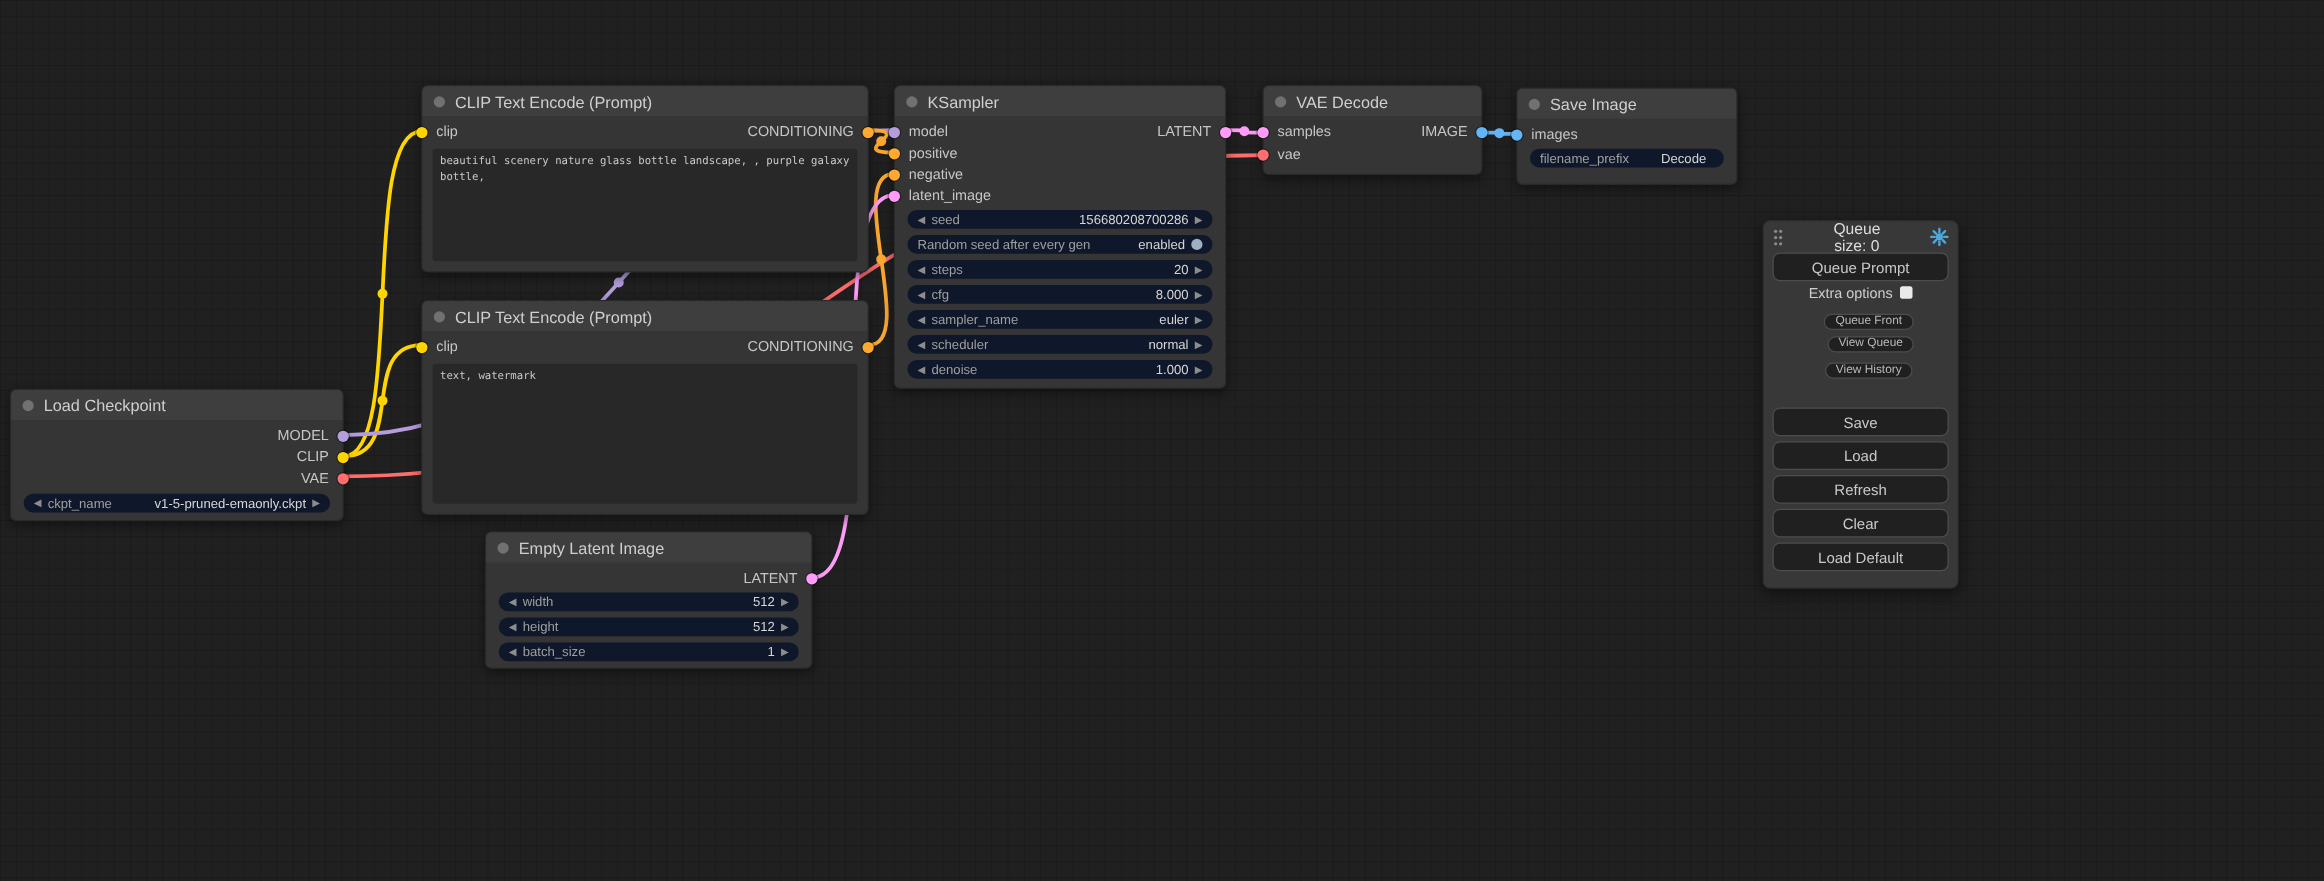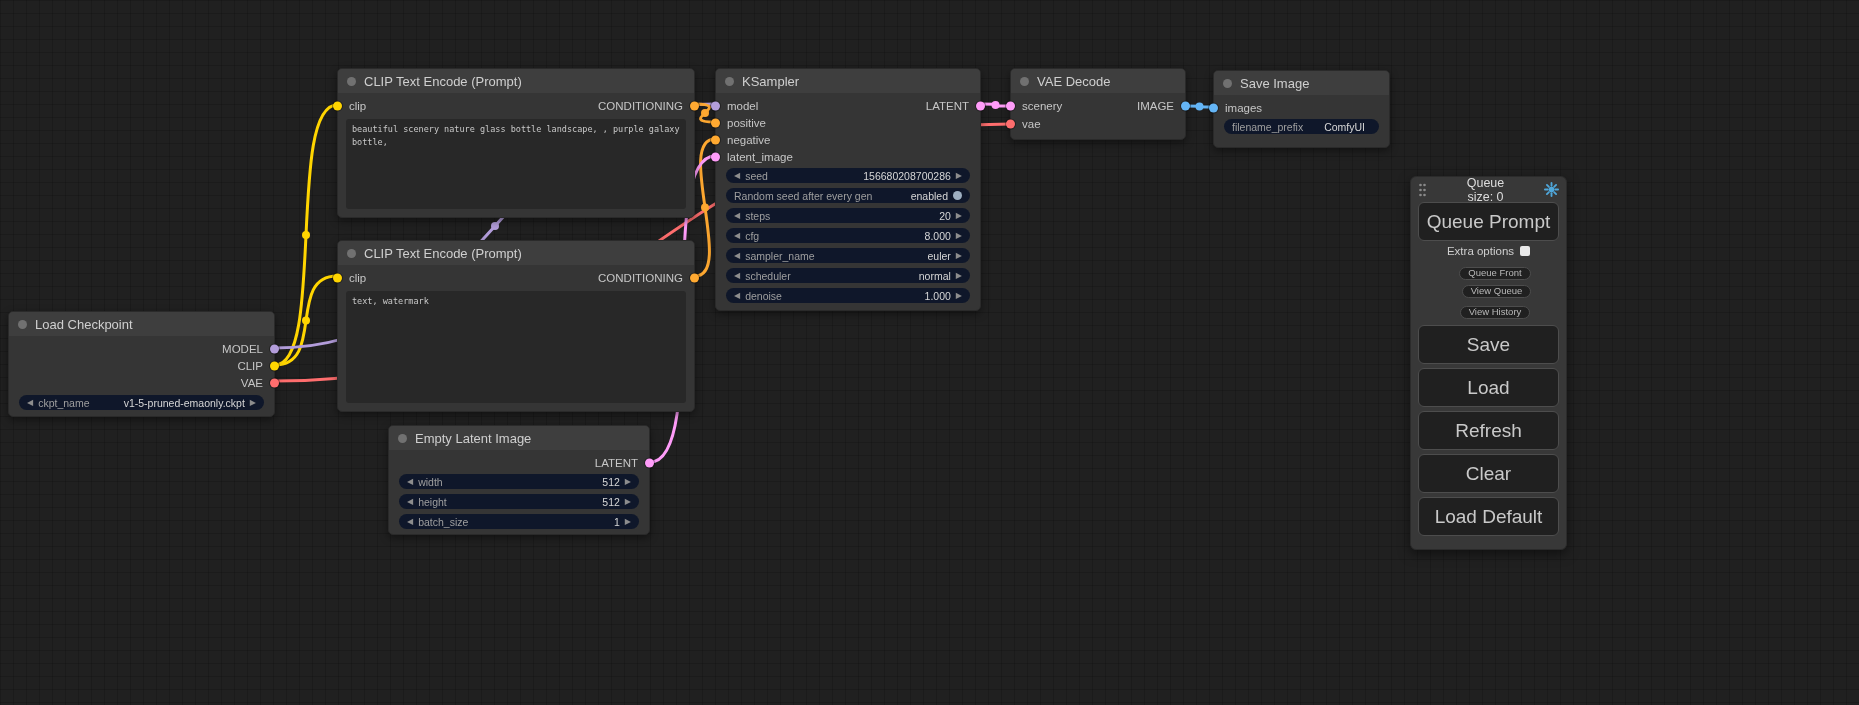--- a/index.html
+++ b/index.html
@@ -63,27 +63,27 @@
     position:absolute; left:1410px; top:176px; width:157px; z-index:3;
     background:#383838; border:1px solid #2b2b2b; border-radius:6px;
     box-shadow:0 4px 12px rgba(0,0,0,.5); padding-bottom:9px;
   }
   .qheader{ display:flex; align-items:center; height:22px; padding:3px 7px 0;gap:36px; }
   .qtitle{ flex:1; text-align:center; font-size:12.5px; color:#ddd; }
   .btn{
     display:block; background:#202020; border:1px solid #4d4d4d; border-radius:6px;
     color:#c9c9c9; text-align:center; font-family:inherit; cursor:default;
   }
-  .btn.big{ width:141px; height:39px; margin:0 auto 4px; font-size:19px; line-height:20px; }
+  .btn.big{ width:141px; height:23px; margin:0 auto 4px; font-size:12px; line-height:20px; }
   .btn.small{ display:inline-block; height:13px; line-height:10px; font-size:9.5px; border-radius:7px; padding:0 8px; color:#b9b9b9; }
   .extra-row{ text-align:center; font-size:11.5px; color:#cfcfcf; margin:4px 0 5px; }
   .checkbox{ display:inline-block; width:10px; height:10px; background:#e9e9e9; border-radius:2px; vertical-align:-1px; margin-left:6px; }
   .small-row{ text-align:center; margin-bottom:3px;padding-left:13px; }
   .small-row .btn.small + .btn.small{ margin-left:3px; }
-  .btn-group{ margin-top:6px; }
+  .btn-group{ margin-top:23px; }
   .gear{ flex:0 0 auto; }
   .drag-handle{ flex:0 0 auto; }
 </style>
 </head>
 <body>
 
 <div id="canvas">
 
   <svg id="wires" width="1859" height="705">
       <path d="M 275 365 C 325 365, 287 105, 337 105" fill="none" stroke="#FFD500" stroke-width="3"></path>
@@ -288,21 +288,21 @@
   </div>
 
   <div class="node" style="left:1010px;top:68px;width:176px;height:72px">
     <div class="ntitle">
       <span class="ndot"></span>
       <span>VAE Decode</span>
     </div>
     <div class="prow tall" style="margin-top:4px">
       <span class="pdot in pc-latent"></span>
       <span class="pin">
-          <span>scenery</span>
+          <span>samples</span>
         </span>
       <span class="pout">
           <span>IMAGE</span>
         </span>
       <span class="pdot out pc-image"></span>
     </div>
     <div class="prow tall">
       <span class="pdot in pc-vae"></span>
       <span class="pin">
           <span>vae</span>
@@ -318,21 +318,21 @@
     </div>
     <div class="prow" style="margin-top:4px">
       <span class="pdot in pc-image"></span>
       <span class="pin">
           <span>images</span>
         </span>
       <span class="pout"></span>
     </div>
     <div class="widget" style="margin-top:3px">
       <span class="wlabel">filename_prefix</span>
-      <span class="wvalue" style="margin-right:6px">ComfyUI</span>
+      <span class="wvalue" style="margin-right:6px">Decode</span>
     </div>
   </div>
 
   <div id="queue-panel">
     <div class="qheader">
       <svg class="drag-handle" width="9" height="14" viewBox="0 0 9 14">
         <g fill="#8a8a8a">
           <circle cx="2.5" cy="2" r="1.3"></circle>
             <circle cx="6.5" cy="2" r="1.3"></circle>
           <circle cx="2.5" cy="7" r="1.3"></circle>

